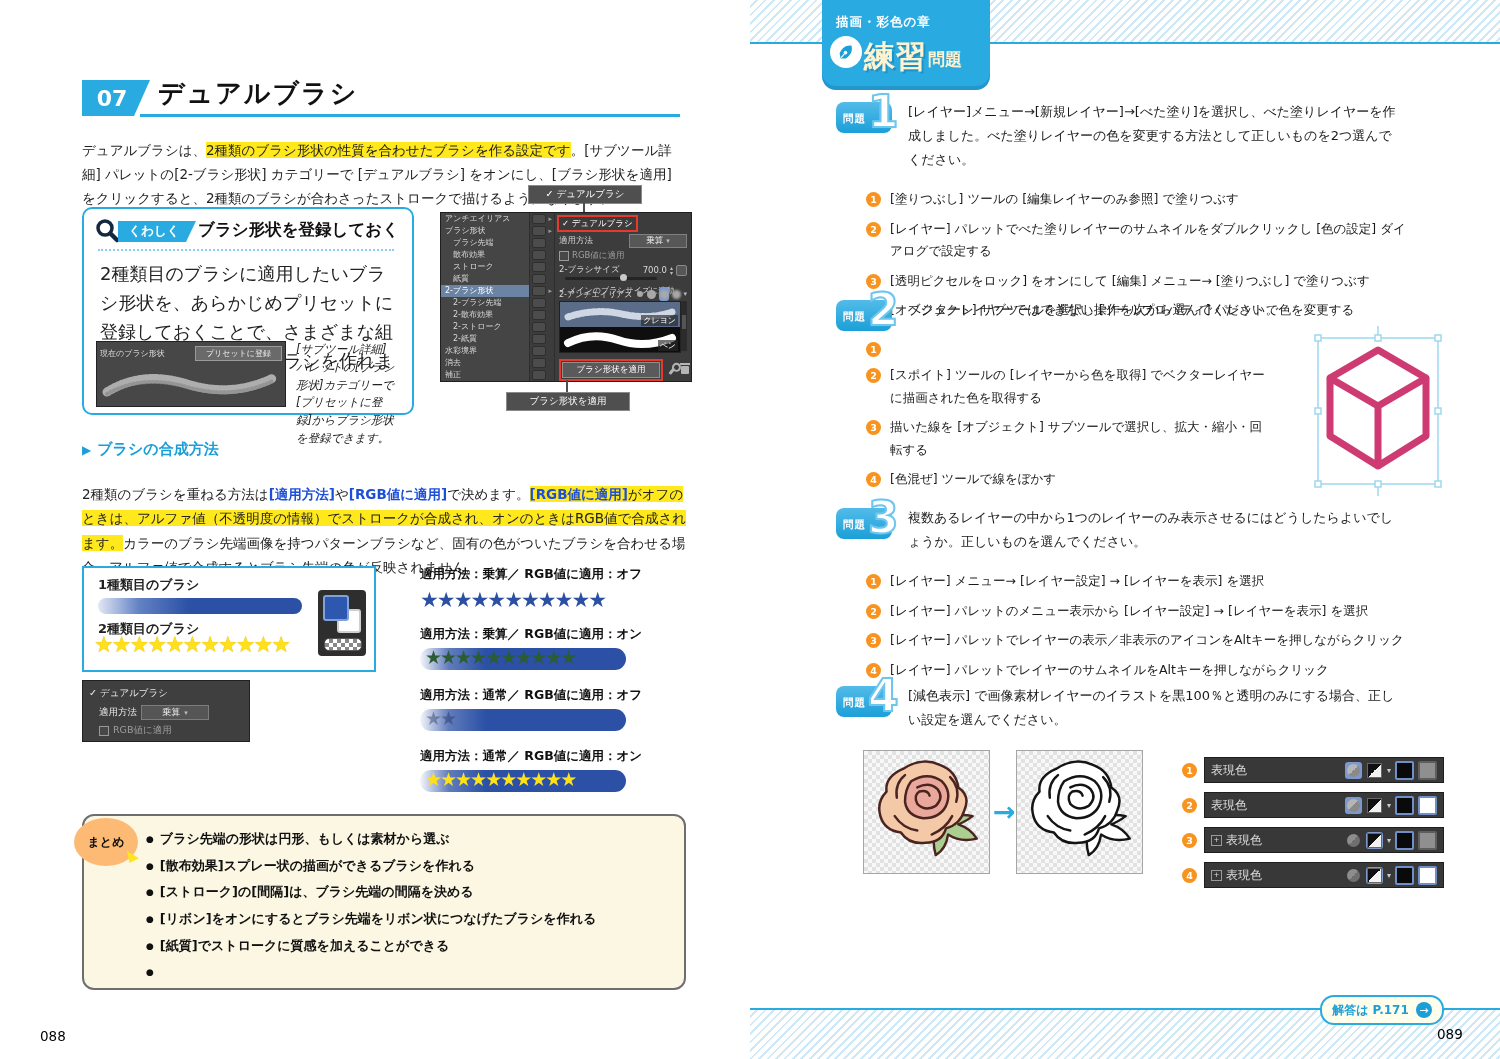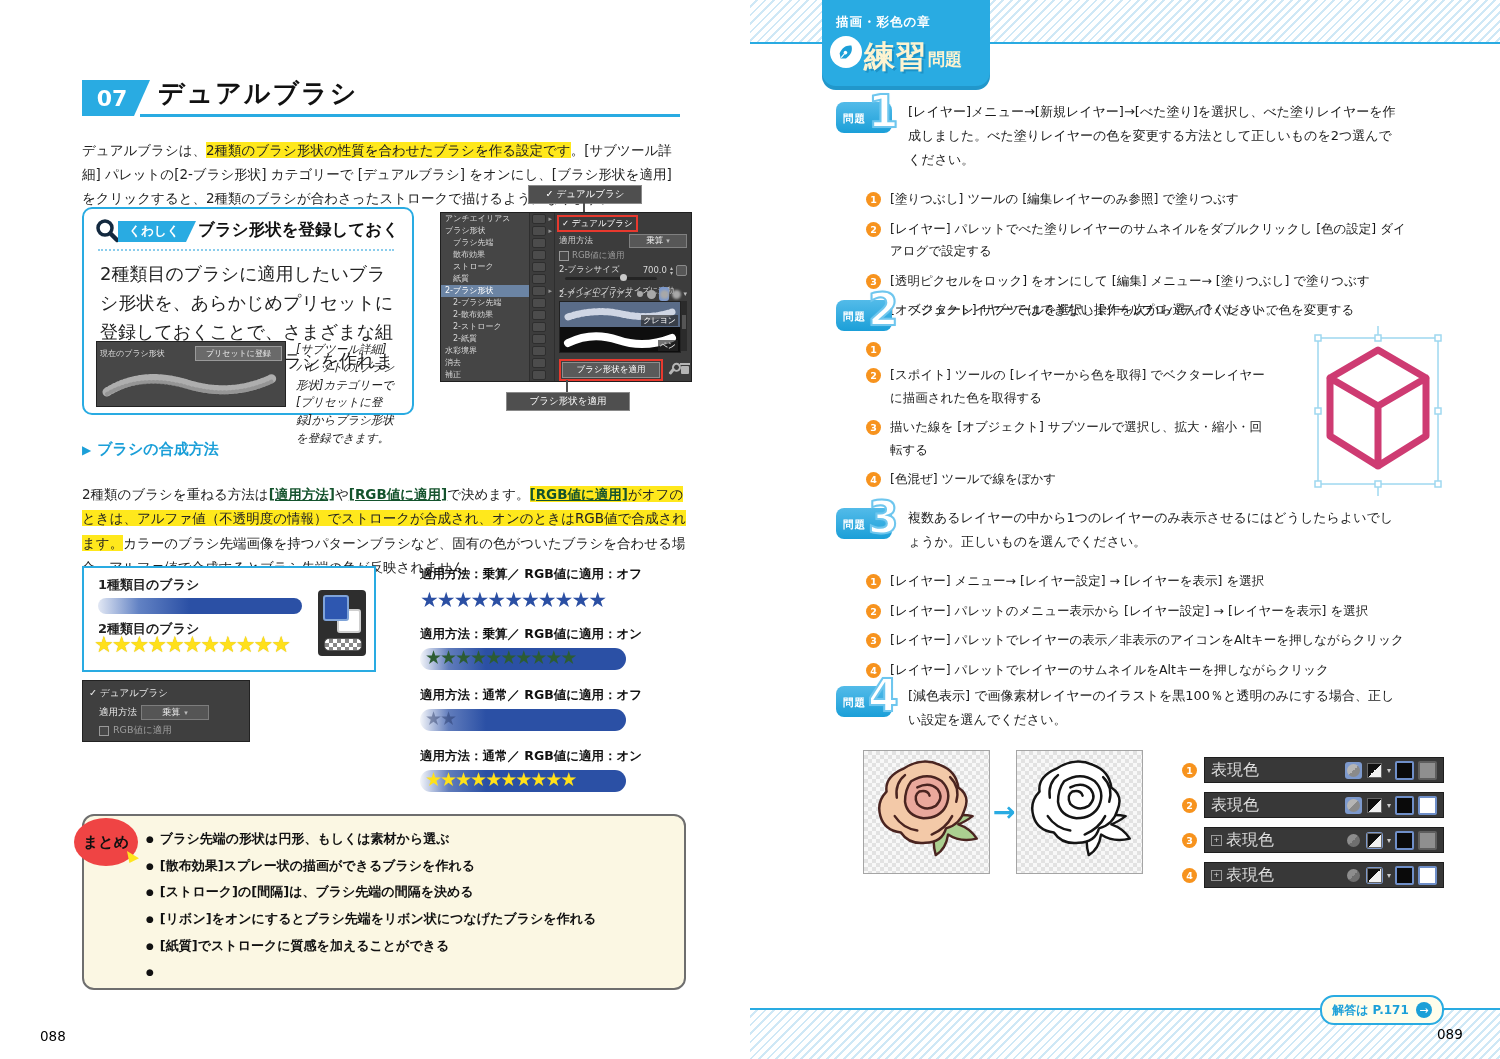--- a/index.html
+++ b/index.html
@@ -1,20 +1,20 @@
 <!DOCTYPE html>
 <html><head>
 <meta charset="utf-8">
 <style>
   html,body{margin:0;padding:0;background:#fff;font-family:"DejaVu Sans","Liberation Sans",sans-serif;color:#222;}
   #spread{position:relative;width:1500px;height:1059px;background:#fff;overflow:hidden;}
   .abs{position:absolute;}
   
   .hl{background:#ffe81c;}
-  .red{color:#14532d;font-weight:bold;text-decoration:underline;}
+  .red{color:#1d4ed8;font-weight:bold;}
   .stripes{background:repeating-linear-gradient(135deg,#ffffff 0px,#ffffff 4px,#cfe8f6 4px,#cfe8f6 6px);}
   
   .badge07{left:82px;top:80px;width:60px;height:36px;background:#29abe2;clip-path:polygon(0 0,100% 0,calc(100% - 16px) 100%,0 100%);color:#fff;font-size:22px;font-weight:bold;display:flex;align-items:center;justify-content:center;padding-right:8px;}
   .lesson-title{left:158px;top:76px;font-size:26px;font-weight:bold;letter-spacing:2px;color:#111;}
   .title-rule{left:140px;top:114px;width:540px;height:3px;background:#29abe2;}
   .intro{left:82px;top:124px;width:604px;font-size:13.5px;line-height:1.8;}
   .kbox{left:82px;top:207px;width:328px;height:204px;border:2.5px solid #29abe2;border-radius:10px;background:#fff;}
   .k-mag{left:10px;top:8px;width:26px;height:26px;}
   .k-ribbon{left:34px;top:12px;width:72px;height:21px;background:#29abe2;clip-path:polygon(0 0,100% 0,calc(100% - 10px) 100%,0 100%);color:#fff;font-size:12.5px;font-weight:bold;display:flex;align-items:center;justify-content:center;padding-right:6px;}
   .k-title{left:114px;top:10px;font-size:16.5px;font-weight:bold;color:#111;}
@@ -94,21 +94,21 @@
   .exb .xlab{font-size:12.5px;font-weight:bold;color:#111;white-space:nowrap;}
   .stroke-area{position:relative;margin-top:5px;height:24px;}
   .bstars{font-size:21px;color:#2b4fa3;}
   .bar{position:absolute;left:0;top:0;width:206px;height:22px;border-radius:11px;background:linear-gradient(90deg,rgba(43,80,165,.05),rgba(43,80,165,.75) 14%,#2b50a5 32%);}
   .bar .stars{position:absolute;left:5px;top:-2px;font-size:19px;}
   .gstars{color:#2c5c33;}
   .ghstars{color:rgba(25,40,85,.4);}
   .ybstars{color:#ffe11a;}
   
   .matome{left:82px;top:814px;width:600px;height:172px;background:#fbf7e3;border:2px solid #6e6e6e;border-radius:12px;}
-  .m-bubble{position:absolute;left:-10px;top:2px;width:64px;height:48px;background:#ef4444;border-radius:50%;display:flex;align-items:center;justify-content:center;font-size:15px;font-weight:bold;color:#111;z-index:2;}
+  .m-bubble{position:absolute;left:-10px;top:2px;width:64px;height:48px;background:#fdba74;border-radius:50%;display:flex;align-items:center;justify-content:center;font-size:12px;font-weight:bold;color:#111;z-index:2;}
   .m-bubble::after{content:"";position:absolute;right:-1px;bottom:3px;width:12px;height:12px;background:#ffe41f;clip-path:polygon(0 0,100% 60%,20% 100%);}
   .m-list{position:absolute;left:62px;top:10px;width:520px;list-style:none;margin:0;padding:0;}
   .m-list li{font-size:13px;font-weight:600;line-height:2.05;display:flex;gap:6px;color:#111;}
   .m-list li .bdot{font-size:9px;line-height:26px;}
   .pnum{font-size:13.5px;color:#000000;}
   
   #pageR{left:750px;top:0;width:750px;height:1059px;}
   .stripe-top{left:0;top:0;width:750px;height:42px;border-bottom:2.5px solid #29abe2;}
   .stripe-bottom{left:0;top:1008px;width:750px;height:51px;border-top:2.5px solid #29abe2;}
   .hdr-badge{left:72px;top:0;width:168px;height:90px;background:#29abe2;border-radius:0 0 14px 14px;box-shadow:inset 0 -4px 0 rgba(0,60,100,.18);z-index:3;}
@@ -132,21 +132,21 @@
     linear-gradient(45deg,#e2e2e2 25%,transparent 25%,transparent 75%,#e2e2e2 75%),
     linear-gradient(45deg,#e2e2e2 25%,#f8f8f8 25%,#f8f8f8 75%,#e2e2e2 75%);
     background-size:8px 8px;background-position:0 0,4px 4px;}
   .rose-color{--petal:#f3c9a8;--petal2:#eaa89c;--leaf:#abcf90;--line:#4a2420;}
   .rose-bw{--petal:#ffffff;--petal2:#ffffff;--leaf:#ffffff;--line:#141414;}
   .rose-arrow{font-size:27px;font-weight:bold;color:#29abe2;}
   .expr-rows{left:432px;top:757px;width:262px;}
   .expr-row{display:flex;align-items:center;gap:7px;margin-bottom:9px;}
   .expr-panel{flex:1;height:24px;background:#383838;border:1px solid #1e1e1e;display:flex;align-items:center;padding:0 6px;gap:4px;}
   .plusbox{width:9px;height:9px;border:1px solid #9a9a9a;color:#ddd;font-size:7px;line-height:8px;text-align:center;}
-  .expr-label{color:#ddd;font-size:16px;margin-right:auto;white-space:nowrap;}
+  .expr-label{color:#ddd;font-size:12px;margin-right:auto;white-space:nowrap;}
   .ic-wrap{width:17px;height:17px;border-radius:3px;display:flex;align-items:center;justify-content:center;}
   .ic-wrap.on{background:#7d99cc;}
   .ic-circle{width:13px;height:13px;border-radius:50%;background:linear-gradient(135deg,#b5b5b5 50%,#8a8a8a 50%);}
   .ic-circle.dimc{background:linear-gradient(135deg,#8d8d8d 50%,#6f6f6f 50%);}
   .ic-diag{width:13px;height:13px;background:linear-gradient(135deg,#101010 50%,#f2f2f2 50%);border:1px solid #666;}
   .ic-chev{color:#ccc;font-size:8px;}
   .sw{width:15px;height:15px;border-radius:2px;}
   .sw-black{background:#0a0a0a;border:2px solid #6f8fc9;}
   .sw-last{background:#8f8f8f;border:2px solid #5e5e5e;}
   .sw-last.on{background:#ffffff;border:2px solid #6f8fc9;}

